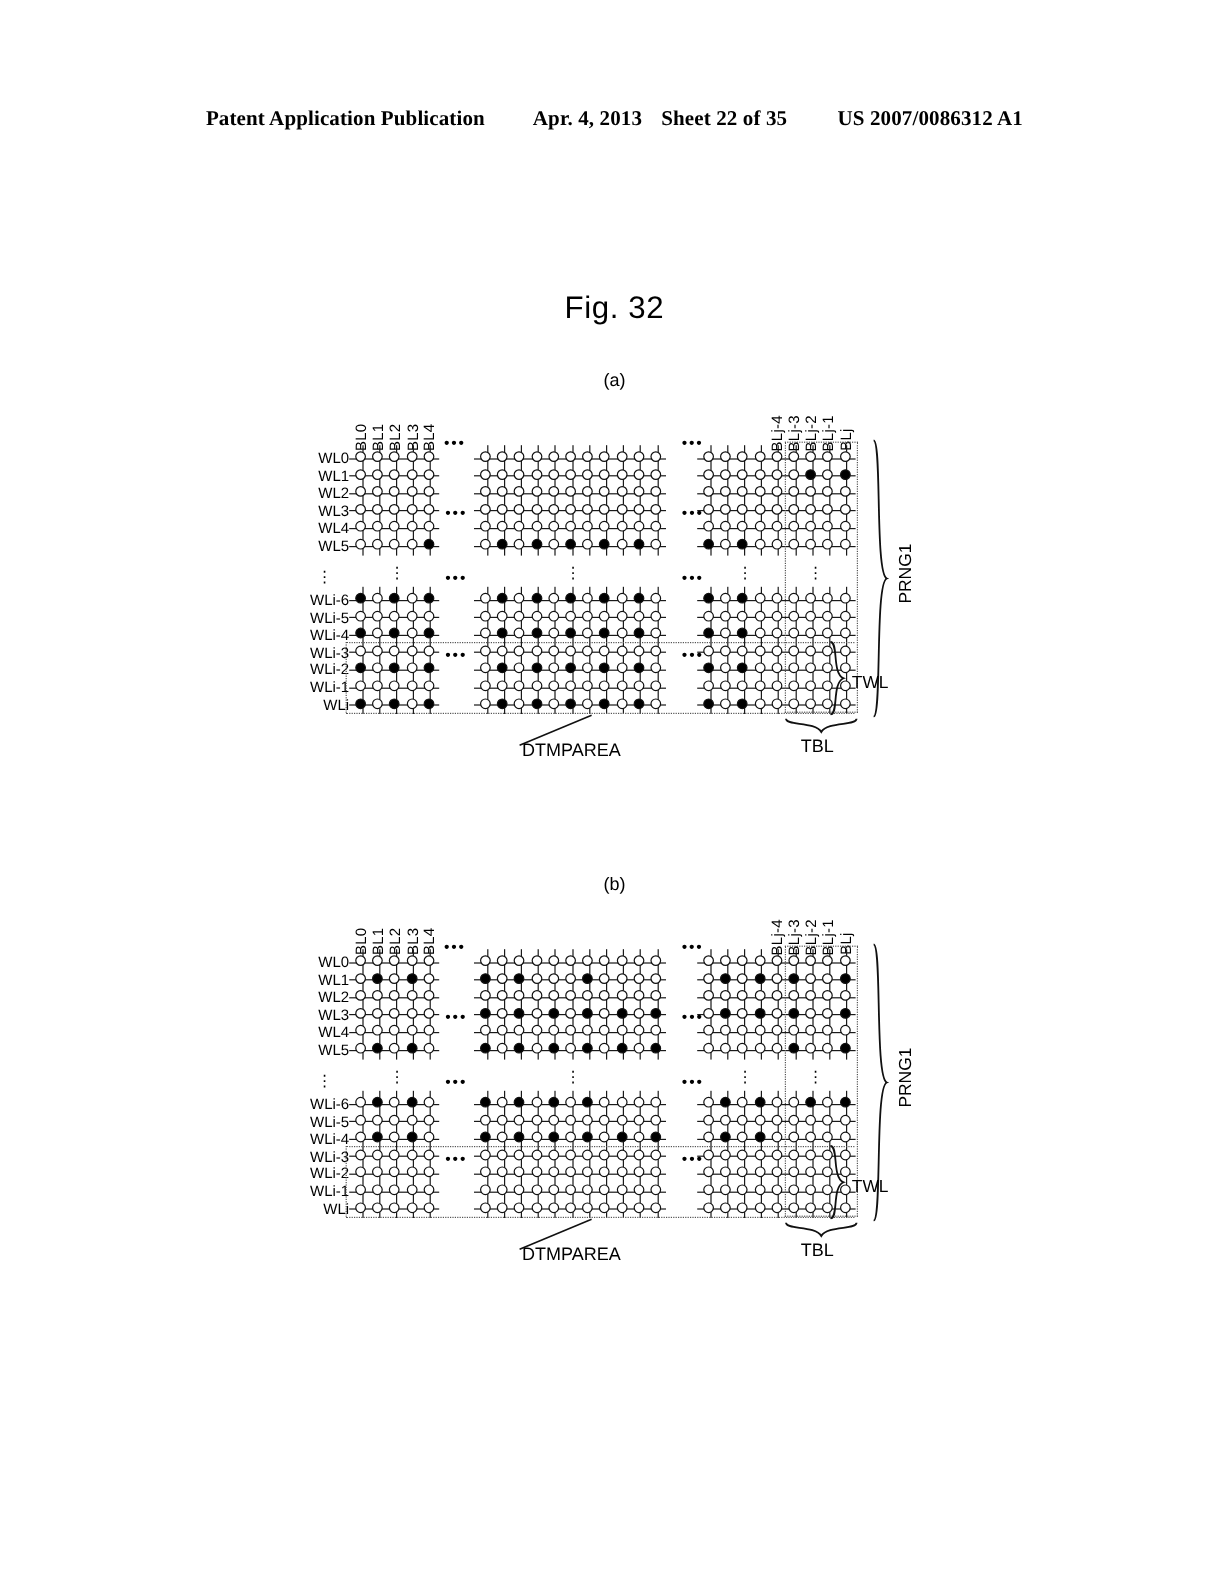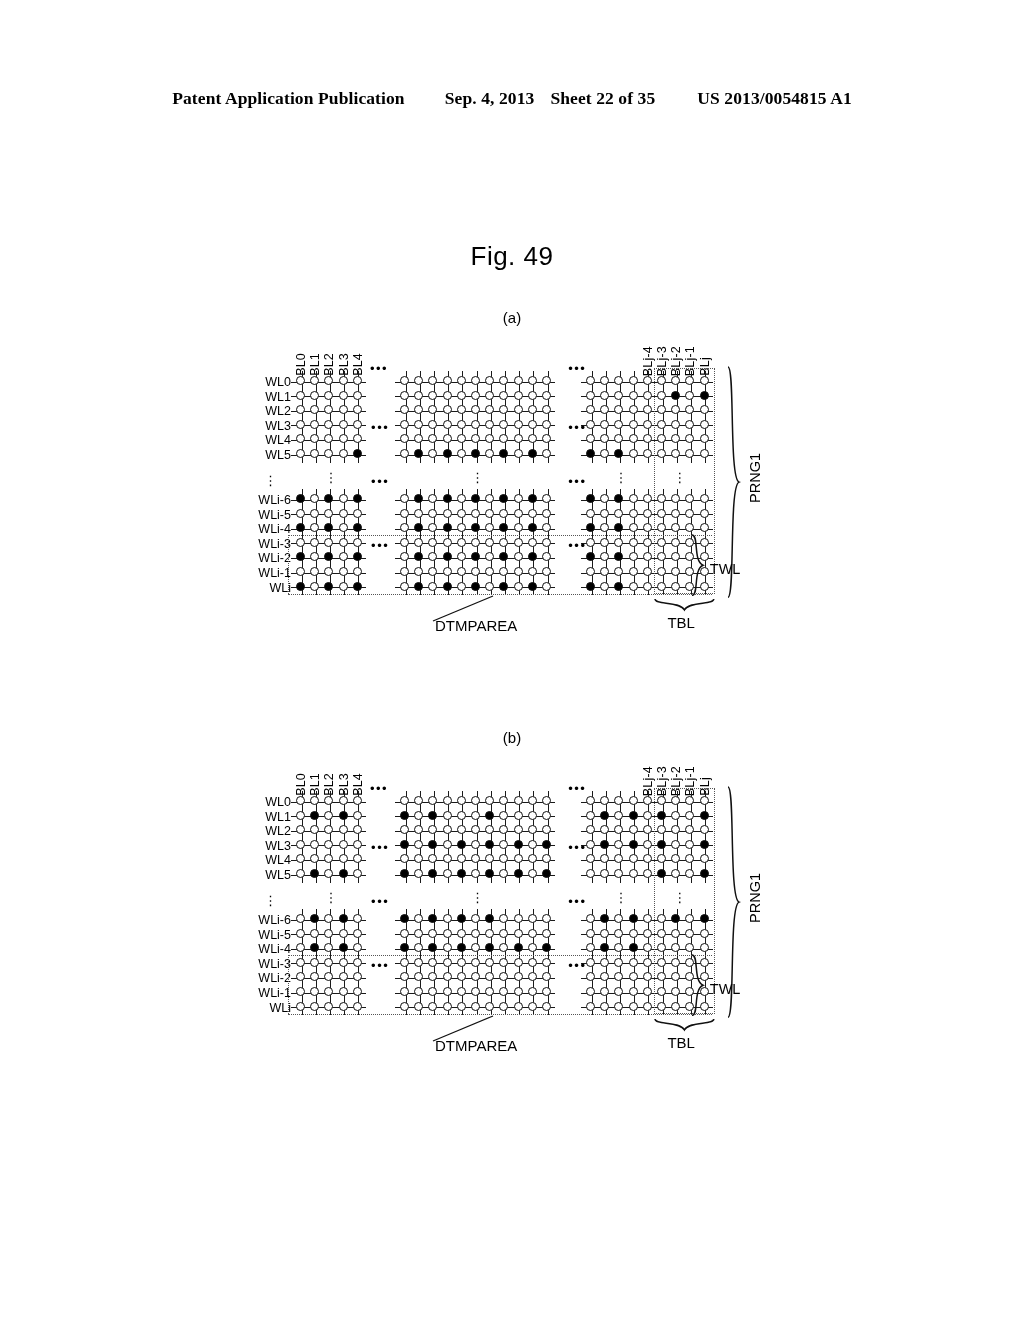--- a/index.html
+++ b/index.html
@@ -196,26 +196,26 @@
     white-space: nowrap;
   }
 
   .leader { position: absolute; }
 </style>
 </head>
 <body>
 
 <div id="patent-header">
   <span class="hdr-pub">Patent Application Publication</span>
-  <span class="hdr-date">Sep. 4, 2013</span>
+  <span class="hdr-date">Apr. 4, 2013</span>
   <span class="hdr-sheet">Sheet 22 of 35</span>
-  <span class="hdr-num">US 2013/0054815 A1</span>
+  <span class="hdr-num">US 2007/0086312 A1</span>
 </div>
 
-<div id="fig-title">Fig. 49</div>
+<div id="fig-title">Fig. 32</div>
 
 <div id="subfig-a-label" class="subfig-label">(a)</div>
 <div id="subfig-b-label" class="subfig-label">(b)</div>
 
 <div id="figure-a" class="figure-panel">
     <div class="bl-labels">
       <div class="bl-label" style="left: 59px;">BL0</div>
       <div class="bl-label" style="left: 73.2px;">BL1</div>
       <div class="bl-label" style="left: 87.4px;">BL2</div>
       <div class="bl-label" style="left: 101.6px;">BL3</div>

